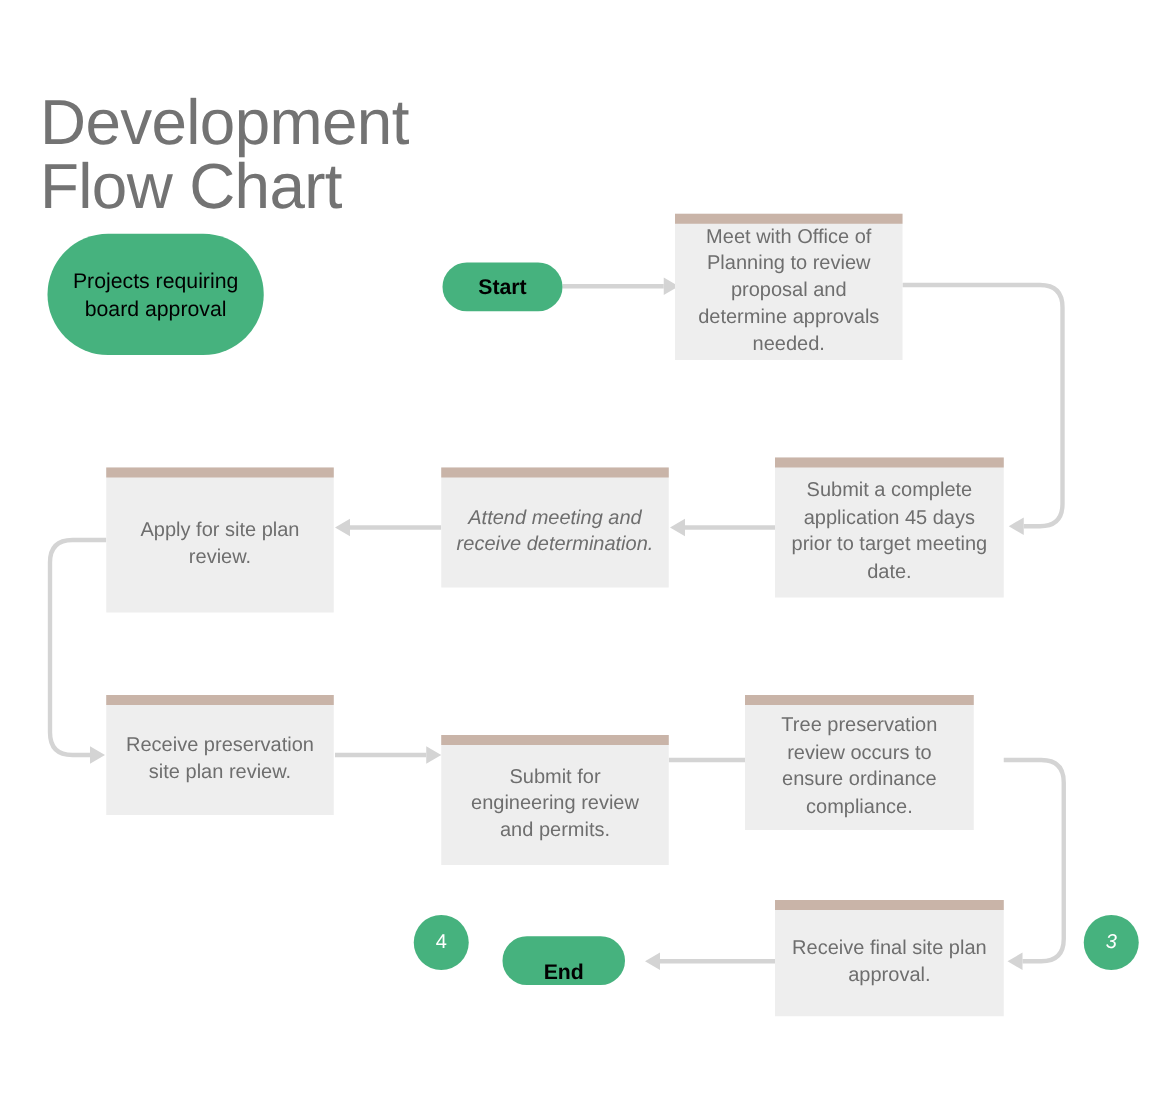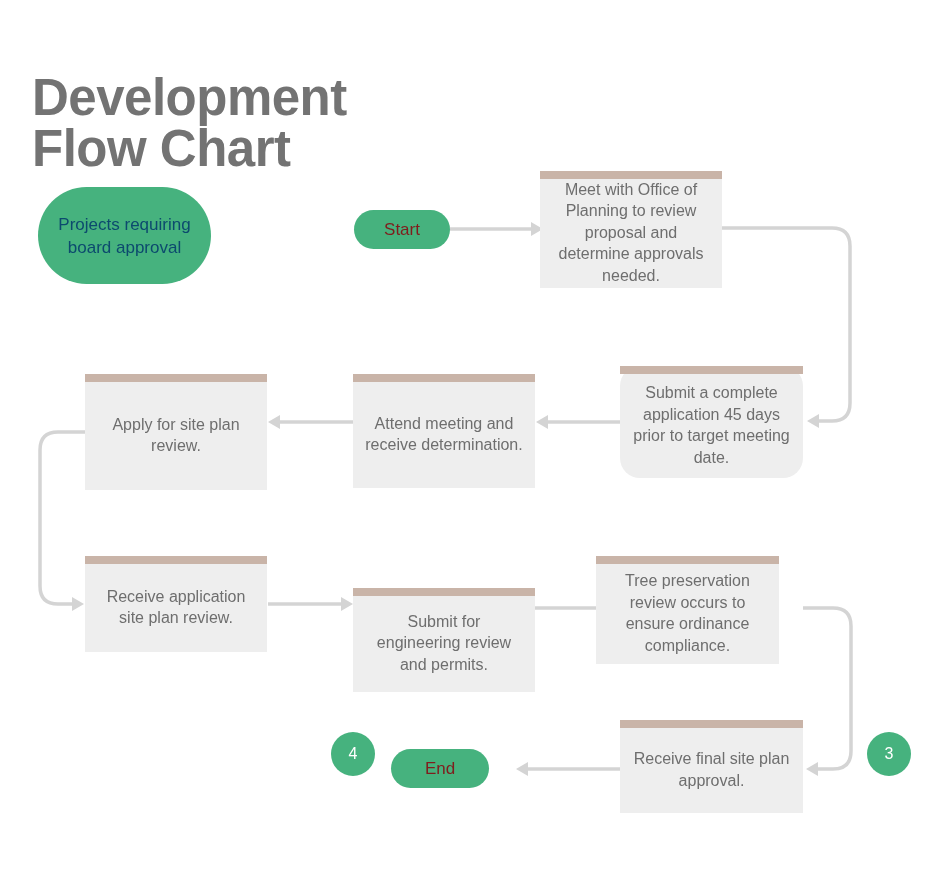--- a/index.html
+++ b/index.html
@@ -18,59 +18,60 @@
 
   
   #chart-title {
     position: absolute;
     left: 32px;
     top: 72px;
     width: 420px;
     color: #737373;
     font-size: 51px;
     line-height: 51px;
-    font-weight: 700;
+    font-weight: 400;
     letter-spacing: -0.5px;
     white-space: pre-line;
   }
 
   
   #category-bubble {
     position: absolute;
     left: 38px;
     top: 187px;
     width: 173px;
     height: 97px;
     border-radius: 50px;
     background: #46b27e;
-    color: #0c4a6e;
+    color: #000000;
     font-size: 17px;
     line-height: 23px;
     display: flex;
     align-items: center;
     justify-content: center;
     text-align: center;
     box-sizing: border-box;
     padding: 0 12px;
   }
 
   
   .pill {
     position: absolute;
     background: #46b27e;
-    color: #7f1d1d;
+    color: #000000;
     border-radius: 999px;
     display: flex;
     align-items: center;
     justify-content: center;
     font-size: 17px;
     text-align: center;
+    font-weight: bold;
   }
   #node-start { left: 354px; top: 210px; width: 96px; height: 39px; }
-  #node-end   { left: 391px; top: 749px; width: 98px; height: 39px; }
+  #node-end   { left: 402px; top: 749px; width: 98px; height: 39px; align-items: flex-end; }
 
   
   .step-box {
     position: absolute;
     background: #eeeeee;
     box-sizing: border-box;
     padding-top: 8px;
   }
   .step-box .step-topbar {
     position: absolute;
@@ -102,23 +103,23 @@
     color: #ffffff;
     font-size: 16px;
     display: flex;
     align-items: center;
     justify-content: center;
   }
 
   
   #step-1 { left: 540px; top: 171px; width: 182px; height: 117px; }
 
-  #step-2 { left: 620px; top: 366px; width: 183px; height: 112px; border-radius: 20px; }
-
-  #step-3 { left: 353px; top: 374px; width: 182px; height: 114px; }
+  #step-2 { left: 620px; top: 366px; width: 183px; height: 112px; }
+
+  #step-3 { left: 353px; top: 374px; width: 182px; height: 96px; font-style: italic; }
   #step-3 .step-badge { left: 514px; top: 358px; }
 
   #step-4 { left: 85px; top: 374px; width: 182px; height: 116px; }
   #step-4 .step-badge { left: 246px; top: 358px; }
 
   #step-5 { left: 85px; top: 556px; width: 182px; height: 96px; }
 
   #step-6 { left: 353px; top: 588px; width: 182px; height: 104px; }
 
   #step-7 { left: 596px; top: 556px; width: 183px; height: 108px; }
@@ -227,21 +228,21 @@
 </div>
 
 <div class="step-box" id="step-4">
   <div class="step-topbar"></div>
   <div class="step-text">Apply for site plan review.</div>
   <div class="step-badge">4</div>
 </div>
 
 <div class="step-box" id="step-5">
   <div class="step-topbar"></div>
-  <div class="step-text">Receive application site plan review.</div>
+  <div class="step-text">Receive preservation site plan review.</div>
 
 </div>
 
 <div class="step-box" id="step-6">
   <div class="step-topbar"></div>
   <div class="step-text">Submit for engineering review and permits.</div>
 
 </div>
 
 <div class="step-box" id="step-7">

